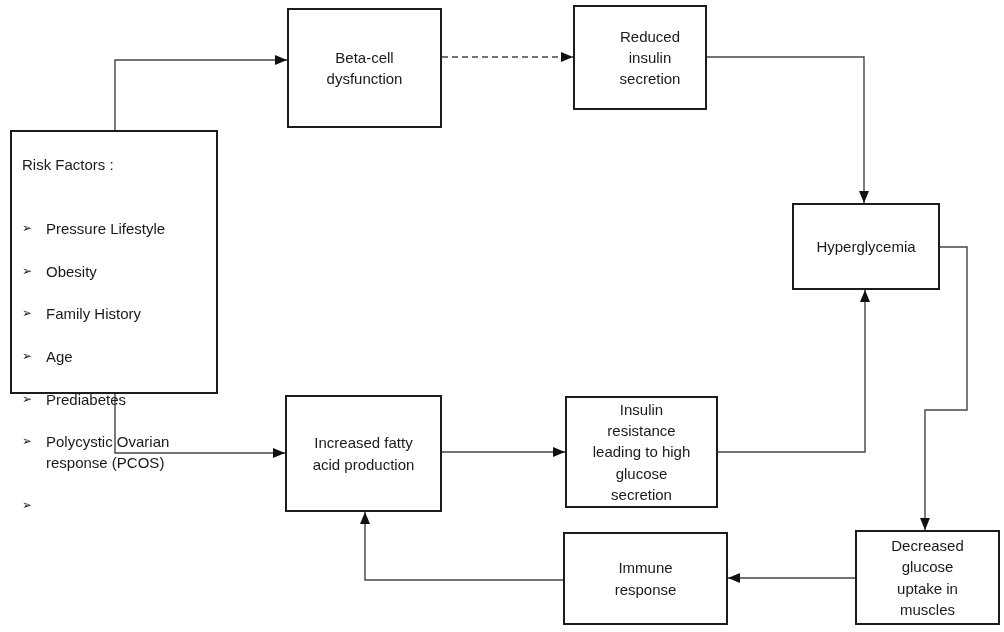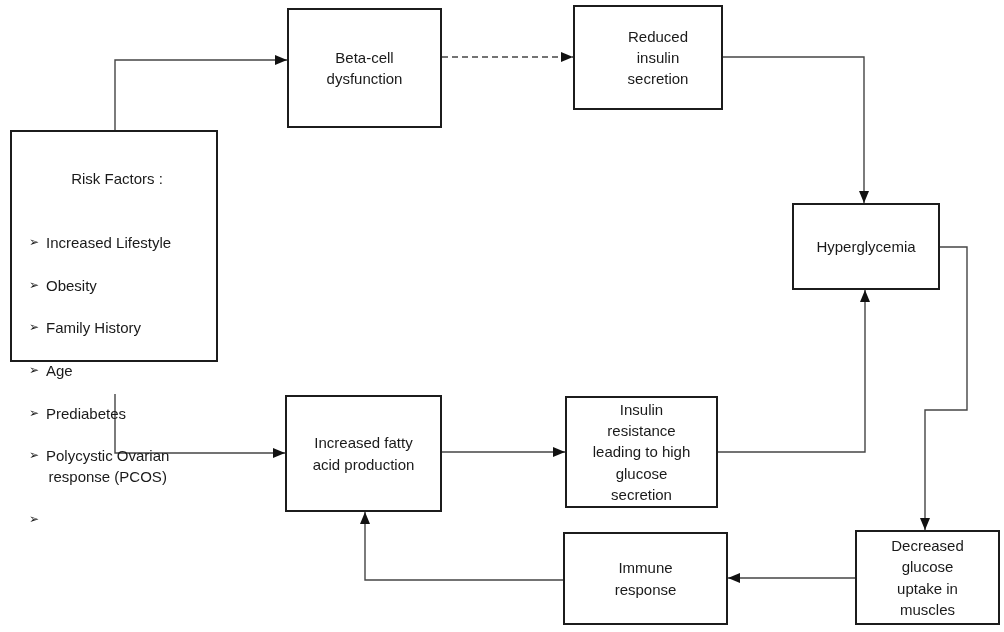--- a/index.html
+++ b/index.html
@@ -8,29 +8,29 @@
     font-family:"Liberation Sans","DejaVu Sans",sans-serif; color:#1a1a1a;
     overflow:hidden;
   }
   svg.edges { position:absolute; left:0; top:0; width:1004px; height:632px; }
   .node {
     position:absolute; box-sizing:border-box; background:#ffffff;
     border:2px solid #1c1c1c; display:flex; align-items:center; justify-content:center;
     text-align:center; font-size:15px; line-height:1.42; white-space:pre-line;
   }
   .node-beta       { left:287px; top:8px;   width:155px; height:120px; }
-  .node-reduced    { left:573px; top:5px;   width:150px; height:105px;padding-left:20px; }
+  .node-reduced    { left:573px; top:5px;   width:134px; height:105px;padding-left:20px; }
   .node-hyper      { left:792px; top:203px; width:148px; height:87px;  }
   .node-fatty      { left:285px; top:395px; width:157px; height:117px; }
   .node-insres     { left:565px; top:396px; width:153px; height:112px; }
   .node-immune     { left:563px; top:532px; width:165px; height:93px;  }
   .node-decreased  { left:855px; top:530px; width:145px; height:95px;  }
   .node-risk {
-    left:10px; top:130px; width:208px; height:232px;
-    display:block; text-align:center; padding:15px 4px 0 10px;
+    left:10px; top:130px; width:208px; height:264px;
+    display:block; text-align:left; padding:1px 4px 0 10px;
   }
   .node-risk .rf-title { margin:0 0 0 0; }
   .node-risk ul { list-style:none; margin:0; padding:0; }
   .node-risk li { display:flex; align-items:flex-start; }
   .node-risk .bullet { flex:0 0 24px; width:24px; font-size:12px; padding-top:2px; }
   .node-risk .item-text { white-space:pre-line; }
 </style>
 </head>
 <body>
 
@@ -53,21 +53,21 @@
       <path d="M855,578 L728,578" marker-end="url(#arrow)"></path>
       <path d="M563,580 L365,580 L365,512" marker-end="url(#arrow)"></path>
     </g>
   </svg>
 
   <div class="node node-risk">
     <div class="rf-title">Risk Factors :</div>
     <ul>
       <li>
         <span class="bullet">➢</span>
-        <span class="item-text">Increased Lifestyle</span>
+        <span class="item-text">Pressure Lifestyle</span>
       </li>
       <li>
         <span class="bullet">➢</span>
         <span class="item-text">Obesity</span>
       </li>
       <li>
         <span class="bullet">➢</span>
         <span class="item-text">Family History</span>
       </li>
       <li>

